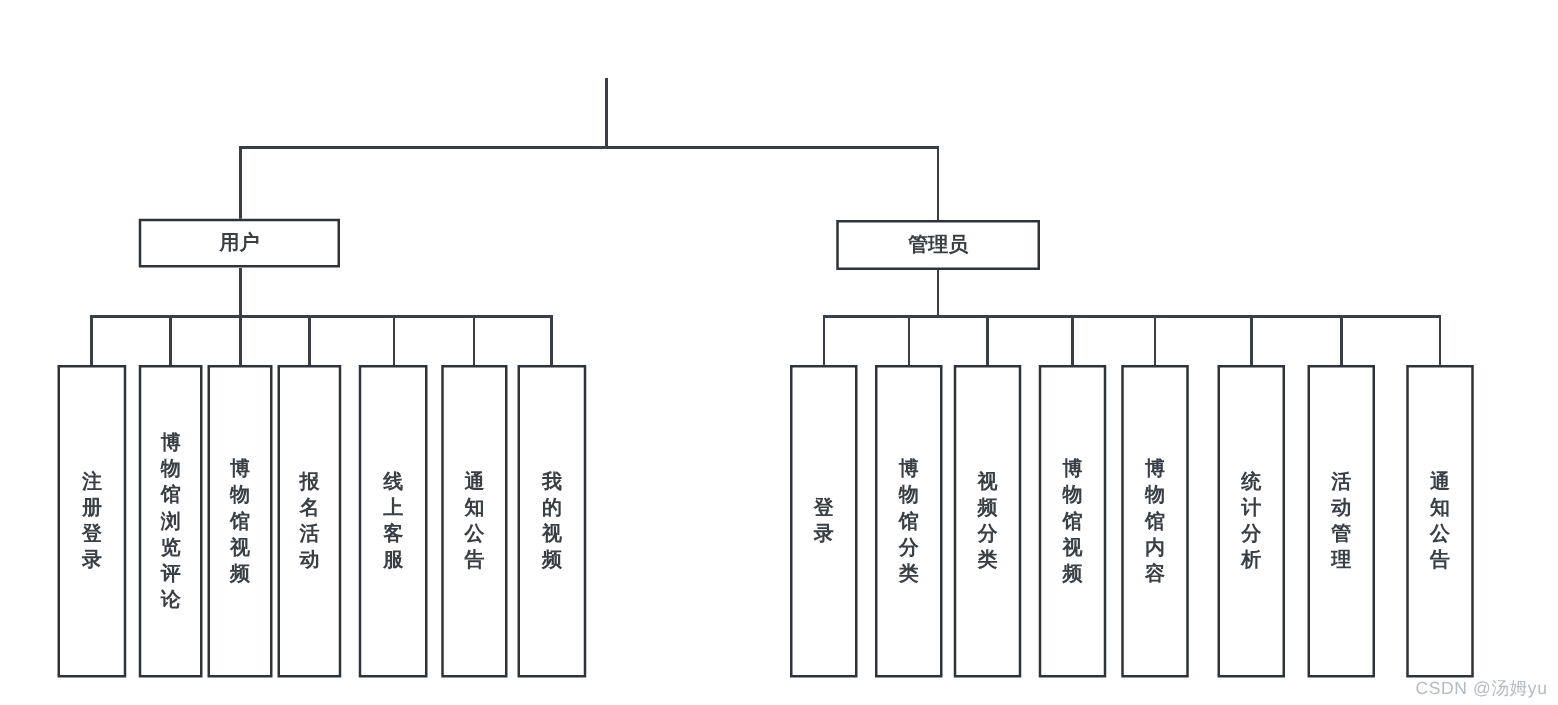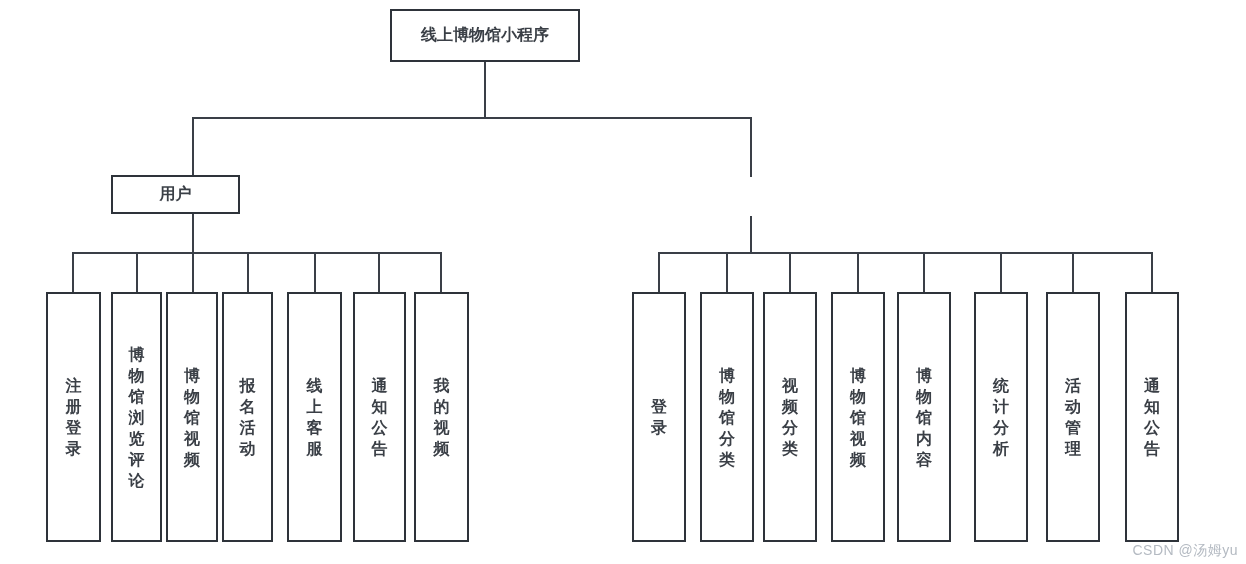--- a/index.html
+++ b/index.html
@@ -27,21 +27,21 @@
     color: #3a3f46;
     display: flex;
     align-items: center;
     justify-content: center;
     font-weight: bold;
     font-size: 16px;
     text-align: center;
   }
   
   .node-root  { left: 390px; top: 9px;   width: 190px; height: 53px; }
-  .node-user  { left: 111px; top: 175px; width: 129px; height: 39px; }
+  .node-user  { left: 111px; top: 175px; width: 161px; height: 39px; }
   .node-admin { left: 669px; top: 176px; width: 163px; height: 40px; }
   
   .leaf { top: 292px; height: 250px; }
   .vtext div { height: 21px; line-height: 21px; width: 18px; text-align: center; }
   
   .l1 { left: 46px;  width: 55px; }
   .l2 { left: 111px; width: 51px; }
   .l3 { left: 166px; width: 52px; }
   .l4 { left: 222px; width: 51px; }
   .l5 { left: 287px; width: 55px; }
@@ -96,23 +96,23 @@
       <line x1="727" y1="253" x2="727" y2="293"></line>
       <line x1="790" y1="253" x2="790" y2="293"></line>
       <line x1="858" y1="253" x2="858" y2="293"></line>
       <line x1="924" y1="253" x2="924" y2="293"></line>
       <line x1="1001" y1="253" x2="1001" y2="293"></line>
       <line x1="1073" y1="253" x2="1073" y2="293"></line>
       <line x1="1152" y1="253" x2="1152" y2="293"></line>
     </g>
   </svg>
 
-  <div class="node node-root">线上博物馆小程序</div>
 
   <div class="node node-user">用户</div>
+  <div class="node node-admin">管理员</div>
 
   <div class="node leaf l1">
     <div class="vtext">
         <div>注</div>
         <div>册</div>
         <div>登</div>
         <div>录</div>
       </div>
   </div>
   <div class="node leaf l2">

